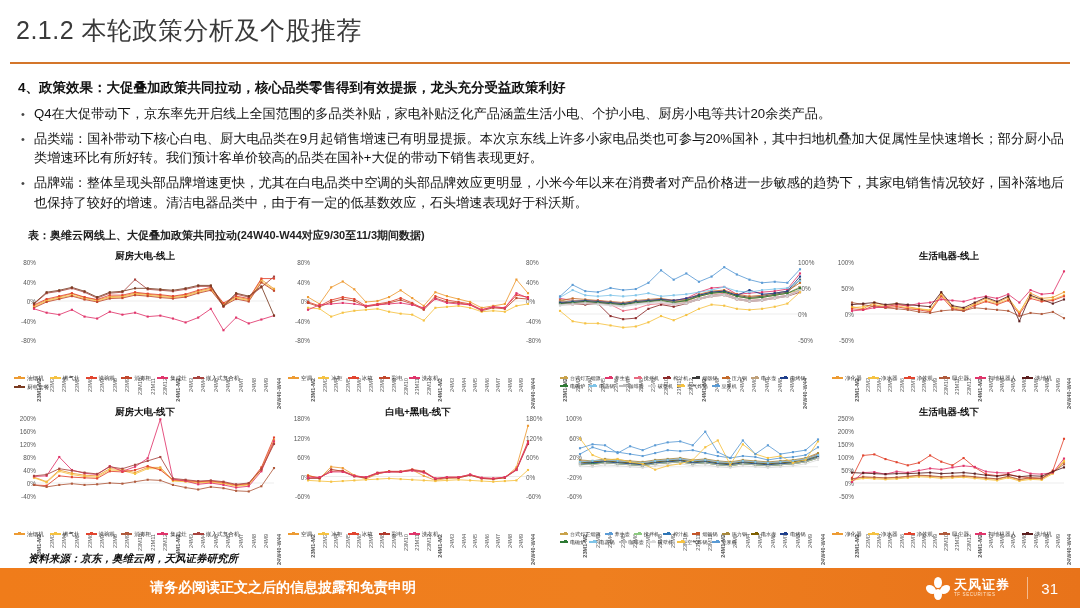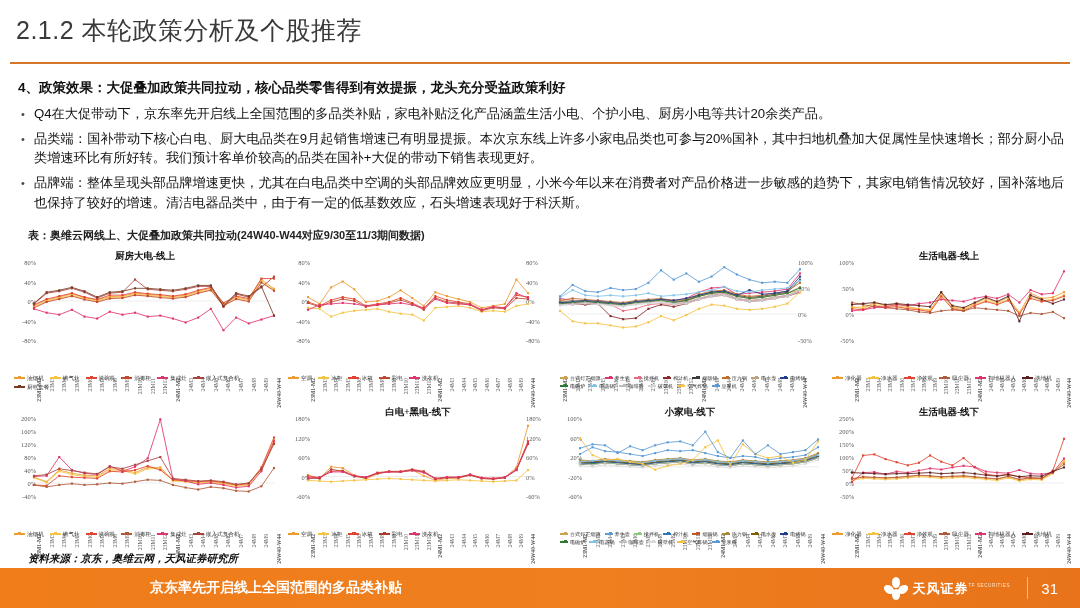--- a/index.html
+++ b/index.html
@@ -35,21 +35,21 @@
   .bullet .txt {
     font-size: 13.2px; line-height: 1.5; color: #111; text-align: justify;
   }
   .table-caption {
     position: absolute; left: 28px; top: 228px;
     font-size: 11px; font-weight: bold; color: #222;
   }
   
   .charts { position: absolute; left: 8px; top: 248px; width: 1064px; }
   .chart-row { display: flex; width: 100%; }
-  .chart-card { position: relative; height: 152px; font-family: Liberation Serif, serif; }
+  .chart-card { position: relative; height: 152px; }
   .chart-card.c1 { width: 274px; }
   .chart-card.c2 { width: 272px; }
   .chart-card.c3 { width: 272px; }
   .chart-card.c4 { width: 246px; }
   .chart-title {
     position: absolute; top: 2px; left: 0; right: 0;
     text-align: center; font-size: 9.5px; font-weight: bold; color: #111;
     z-index: 5;
   }
   .plot-wrap { position: absolute; left: 0; right: 0; top: 14px; height: 78px; }
@@ -101,21 +101,21 @@
   }
   .brand { position: absolute; right: 70px; display: flex; align-items: center; gap: 5px; }
   .brand .mark { width: 22px; height: 22px; position: relative; }
   .brand .mark span {
     position: absolute; width: 8px; height: 11px; background: #fff; border-radius: 50% 50% 50% 50%;
   }
   .brand .mark span:nth-child(1) { left: 7px; top: 0px; }
   .brand .mark span:nth-child(2) { left: 0px; top: 7px; transform: rotate(-55deg); }
   .brand .mark span:nth-child(3) { left: 14px; top: 7px; transform: rotate(55deg); }
   .brand .mark span:nth-child(4) { left: 7px; top: 12px; }
-  .brand-names { display: flex; flex-direction: row; line-height: 1; }
+  .brand-names { display: flex; flex-direction: column; line-height: 1; }
   .brand-cn { font-size: 13px; font-weight: bold; color: #ffffff; letter-spacing: 1px; }
   .brand-en { font-size: 4.5px; color: #ffe6cc; letter-spacing: .6px; margin-top: 2px; }
   .page-num {
     position: absolute; right: 22px; font-size: 15px; color: #ffffff; font-weight: 400;
   }
   .page-sep {
     position: absolute; right: 52px; width: 1px; height: 22px; background: rgba(255,255,255,.5);
   }
 </style>
 </head>
@@ -1098,20 +1098,21 @@
           </span>
           <span class="item">
             <i class="swatch" style="background: rgb(92, 30, 30);"></i>
             <span>洗地机</span>
           </span>
         </div>
       </div>
   </div>
   <div class="chart-row" style="margin-top:4px">
     <div class="chart-card c1">
+        <div class="chart-title">厨房大电-线下</div>
         <div class="ylabels left">
           <span style="top: 0%;">200%</span>
           <span style="top: 16.6667%;">160%</span>
           <span style="top: 33.3333%;">120%</span>
           <span style="top: 50%;">80%</span>
           <span style="top: 66.6667%;">40%</span>
           <span style="top: 83.3333%;">0%</span>
           <span style="top: 100%;">-40%</span>
         </div>
         <div class="plot-wrap">
@@ -1459,21 +1460,20 @@
             <i class="swatch" style="background: rgb(176, 57, 44);"></i>
             <span>彩电</span>
           </span>
           <span class="item">
             <i class="swatch" style="background: rgb(224, 53, 107);"></i>
             <span>洗衣机</span>
           </span>
         </div>
       </div>
     <div class="chart-card c3">
-        <div class="chart-title">小家电-线下</div>
         <div class="ylabels left">
           <span style="top: 0%;">100%</span>
           <span style="top: 25%;">60%</span>
           <span style="top: 50%;">20%</span>
           <span style="top: 75%;">-20%</span>
           <span style="top: 100%;">-60%</span>
         </div>
         <div class="plot-wrap">
           <svg viewBox="0 0 272 78" preserveAspectRatio="none">
             <line x1="26" x2="264" y1="48.75" y2="48.75" stroke="#d9d9d9" stroke-width="0.5"></line>
@@ -2043,21 +2043,21 @@
             <i class="swatch" style="background: rgb(92, 30, 30);"></i>
             <span>洗地机</span>
           </span>
         </div>
       </div>
   </div>
 </div>
 
 <div class="source-note">资料来源：京东，奥维云网，天风证券研究所</div>
 <div class="footer-bar">
-  <div class="footer-text">京东率先开启线上全国范围的多品类补贴</div>
+  <div class="footer-text">请务必阅读正文之后的信息披露和免责申明</div>
   <div class="brand">
     <div class="mark">
       <span></span>
         <span></span>
         <span></span>
         <span></span>
     </div>
     <div class="brand-names">
       <div class="brand-cn">天风证券</div>
       <div class="brand-en">TF SECURITIES</div>

